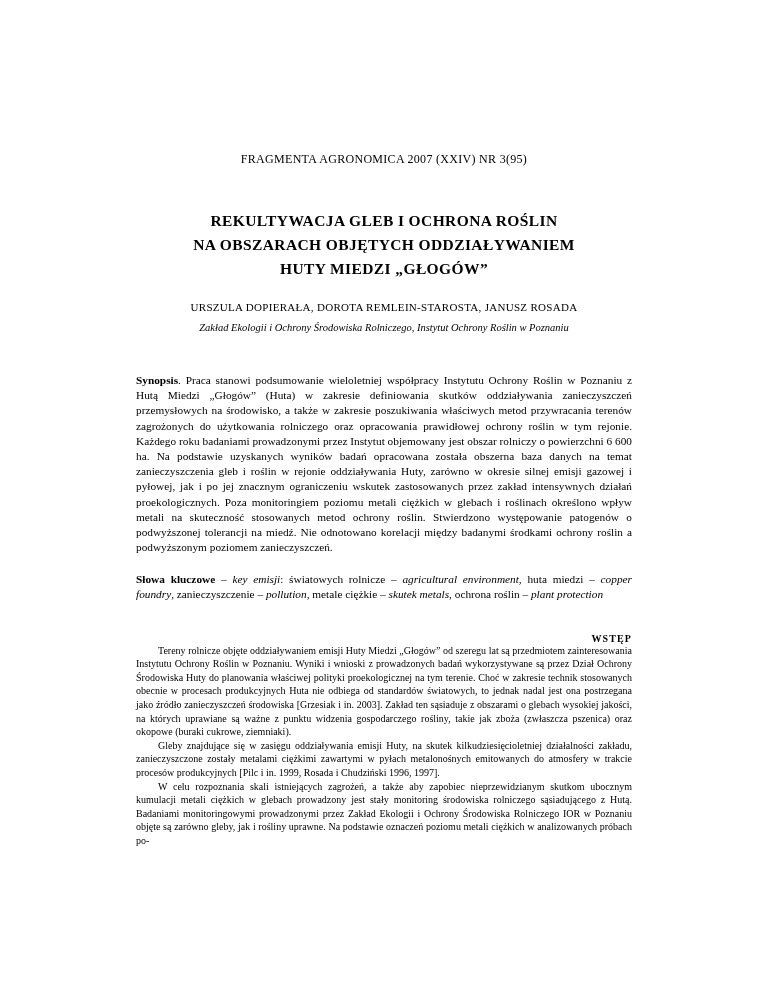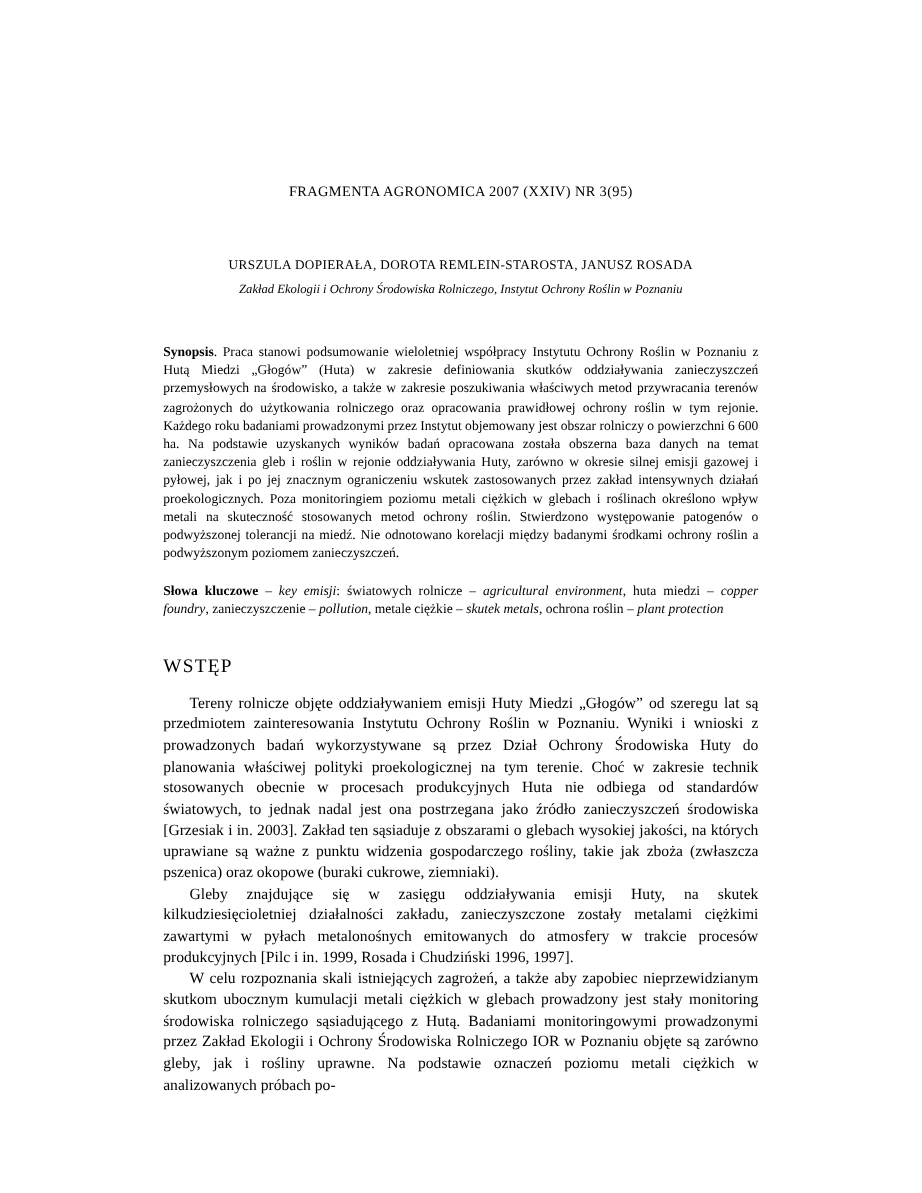--- a/index.html
+++ b/index.html
@@ -31,21 +31,21 @@
   .title {
     margin-top: 42px;
     text-align: center;
     font-size: 15.5px;
     font-weight: bold;
     line-height: 1.55;
     letter-spacing: 0.4px;
   }
   .title .tline { display: block; }
   .authors {
-    margin-top: 48px;
+    margin-top: 20px;
     text-align: center;
     font-size: 11px;
     font-variant: small-caps;
     letter-spacing: 0.3px;
   }
   .affiliation {
     margin-top: 9px;
     text-align: center;
     font-size: 10.5px;
     font-style: italic;
@@ -64,43 +64,47 @@
     font-size: 11.3px;
     line-height: 1.345;
     text-align: justify;
   }
   .keywords .lead {
     font-weight: bold;
   }
   .keywords i { font-style: italic; }
   .section-heading {
     margin-top: 30px;
-    text-align: left;
-    font-size: 16px;
-    font-weight: normal;
+    text-align: right;
+    font-size: 10px;
+    font-weight: bold;
     letter-spacing: 1.1px;
   }
   .body-text {
-    margin-top: 12px;
-    font-size: 13px;
+    font-size: 10px;
     line-height: 1.36;
     text-align: justify;
   }
   .body-text p {
     margin: 0;
     text-indent: 22px;
   }
 </style>
 </head>
 <body>
 
 <div class="page">
 
   <div class="journal-header">FRAGMENTA AGRONOMICA 2007 (XXIV) NR 3(95)</div>
 
+  <div class="title">
+    <span class="tline">REKULTYWACJA GLEB I OCHRONA ROŚLIN</span>
+    <span class="tline">NA OBSZARACH OBJĘTYCH ODDZIAŁYWANIEM</span>
+    <span class="tline">HUTY MIEDZI „GŁOGÓW”</span>
+  </div>
 
   <div class="authors">URSZULA DOPIERAŁA, DOROTA REMLEIN-STAROSTA, JANUSZ ROSADA</div>
 
   <div class="affiliation">Zakład Ekologii i Ochrony Środowiska Rolniczego, Instytut Ochrony Roślin w Poznaniu</div>
 
   <div class="abstract">
     <span class="lead">Synopsis</span><span>. Praca stanowi podsumowanie wieloletniej współpracy Instytutu Ochrony Roślin w Poznaniu z Hutą Miedzi „Głogów” (Huta) w zakresie definiowania skutków oddziaływania zanieczyszczeń przemysłowych na środowisko, a także w zakresie poszukiwania właściwych metod przywracania terenów zagrożonych do użytkowania rolniczego oraz opracowania prawidłowej ochrony roślin w tym rejonie. Każdego roku badaniami prowadzonymi przez Instytut objemowany jest obszar rolniczy o powierzchni 6 600 ha. Na podstawie uzyskanych wyników badań opracowana została obszerna baza danych na temat zanieczyszczenia gleb i roślin w rejonie oddziaływania Huty, zarówno w okresie silnej emisji gazowej i pyłowej, jak i po jej znacznym ograniczeniu wskutek zastosowanych przez zakład intensywnych działań proekologicznych. Poza monitoringiem poziomu metali ciężkich w glebach i roślinach określono wpływ metali na skuteczność stosowanych metod ochrony roślin. Stwierdzono występowanie patogenów o podwyższonej tolerancji na miedź. Nie odnotowano korelacji między badanymi środkami ochrony roślin a podwyższonym poziomem zanieczyszczeń.</span>
   </div>
 
   <div class="keywords">

